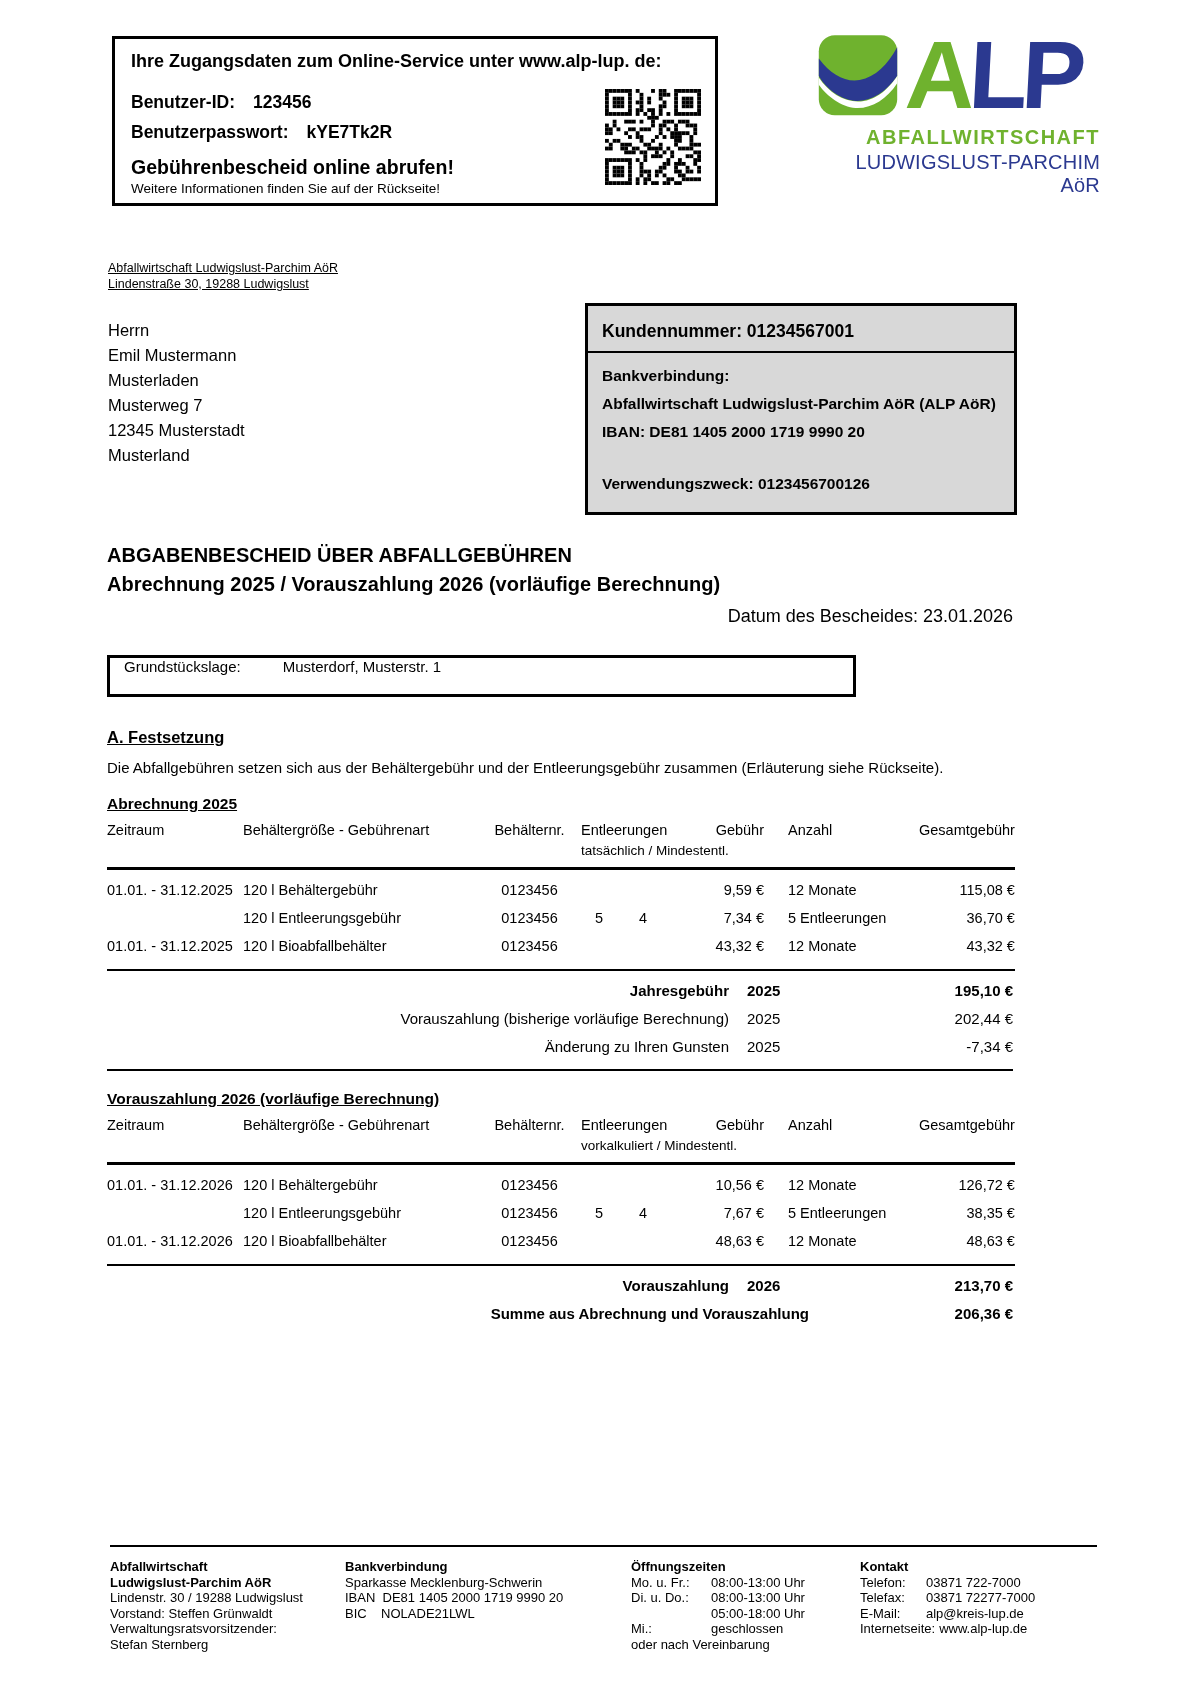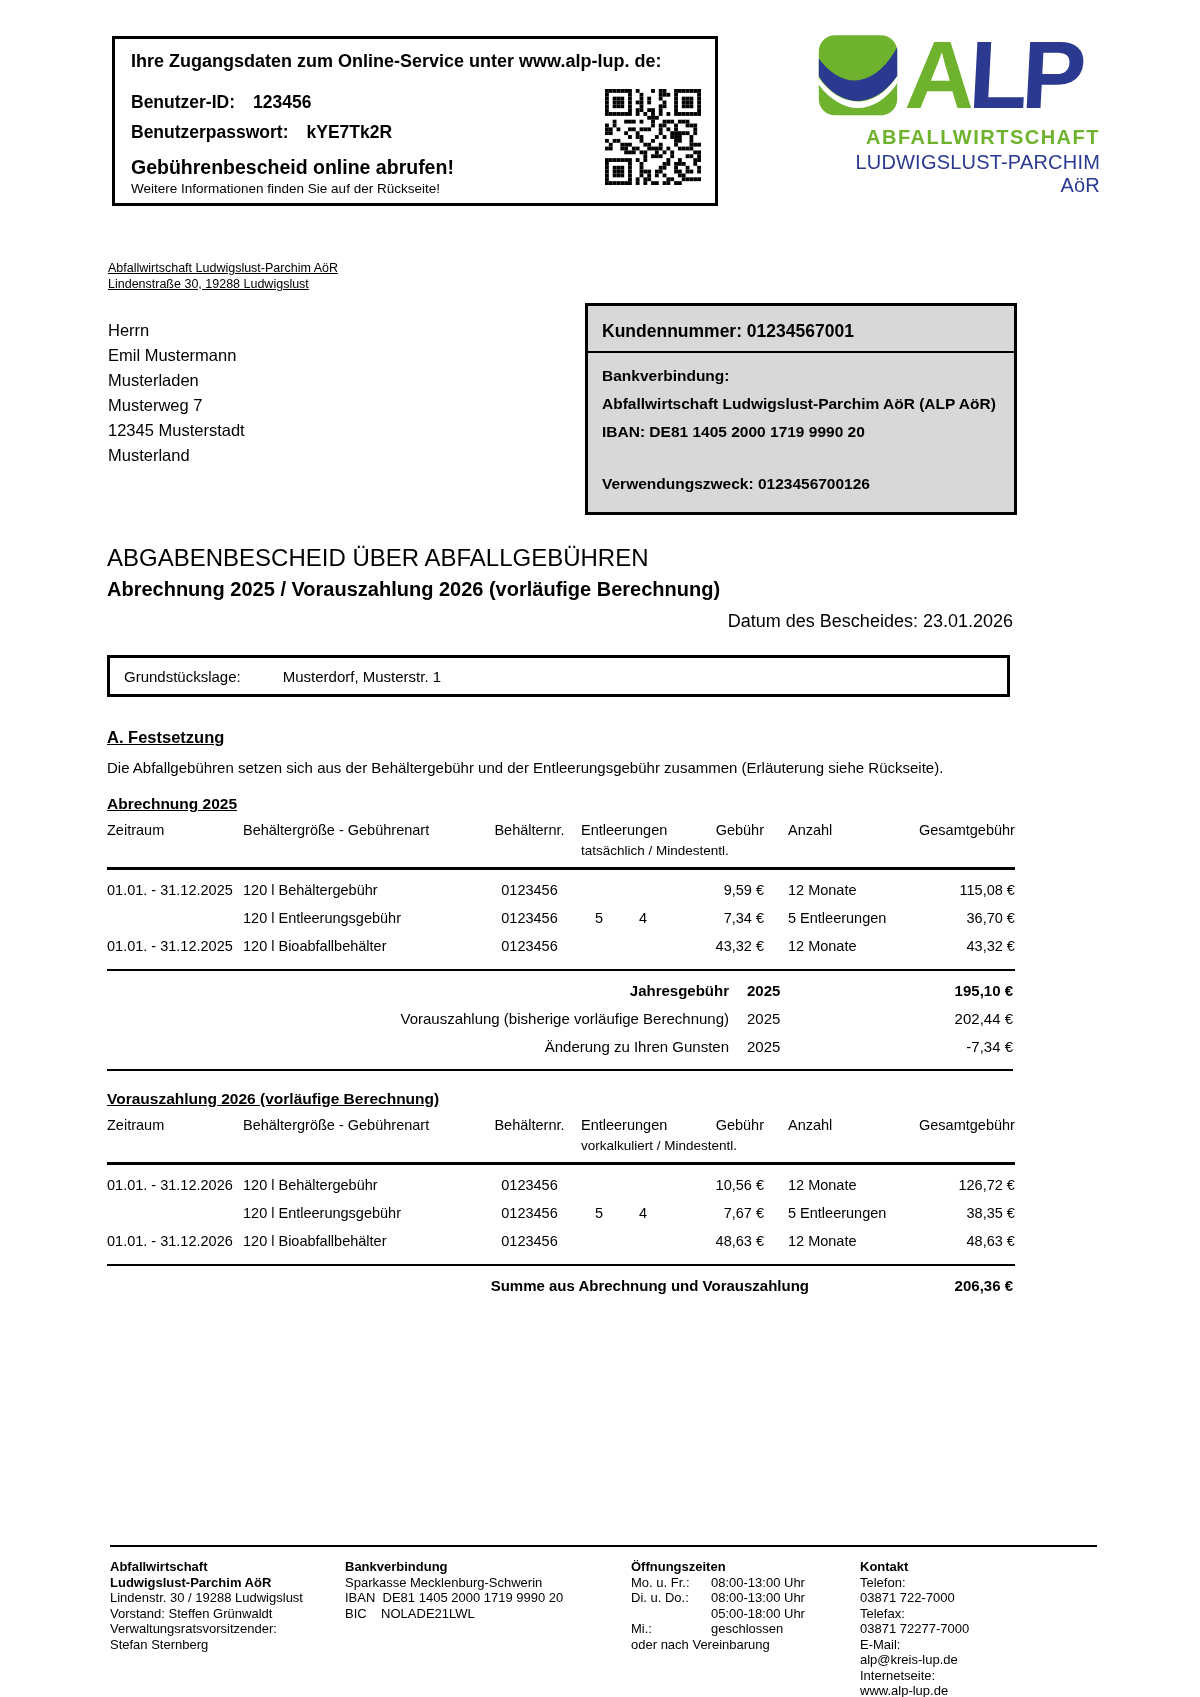--- a/index.html
+++ b/index.html
@@ -41,27 +41,27 @@
 
   
   .customer-box{position:absolute;left:585px;top:303px;width:432px;height:212px;
                 border:3px solid #000;background:var(--box-gray);box-sizing:border-box;}
   .cb-header{font-size:17.5px;font-weight:bold;padding:15px 14px 9px;border-bottom:2px solid #000;}
   .cb-body{padding:9px 14px 0;font-size:15.5px;font-weight:bold;line-height:28px;}
   .cb-purpose{margin-top:24px;}
 
   
   .title-block{position:absolute;left:107px;top:544px;width:906px;}
-  .doc-title{font-size:24px;font-weight:normal;}
+  .doc-title{font-size:20px;font-weight:bold;}
   .doc-subtitle{font-size:20px;font-weight:bold;margin-top:6px;}
   .doc-date{font-size:18px;text-align:right;margin-top:10px;}
 
   
-  .property-box{position:absolute;left:107px;top:655px;width:903px;height:42px;
-                border:3px solid #000;box-sizing:border-box;display:flex;align-items:center;
+  .property-box{position:absolute;left:107px;top:655px;width:749px;height:42px;
+                border:3px solid #000;box-sizing:border-box;display:flex;
                 font-size:15px;padding:0 14px;}
   .property-box .pv{margin-left:42px;}
 
   
   .section-a{position:absolute;left:107px;top:728px;width:906px;}
   .sa-heading{font-size:16.5px;font-weight:bold;text-decoration:underline;}
   .sa-intro{font-size:15px;margin-top:12px;}
 
   
   .fee-table{position:absolute;left:107px;width:906px;}
@@ -90,21 +90,21 @@
   .footer{position:absolute;left:110px;top:1545px;width:987px;border-top:2px solid #000;
           padding-top:12px;font-size:13px;line-height:15.5px;display:flex;}
   .f-col1{width:235px;flex:none;}
   .f-col2{width:286px;flex:none;}
   .f-col3{width:229px;flex:none;}
   .f-col4{flex:1;}
   .f-title{font-weight:bold;}
   .f-pre{white-space:pre;}
   .f-hours-row{display:flex;}
   .f-day{width:80px;flex:none;}
-  .f-contact-row{display:flex;flex-direction:column;}
+  .f-contact-row{display:flex;}
   .f-clabel{width:66px;flex:none;}
   .f-contact-row.inline .f-clabel{width:auto;margin-right:4px;}
 </style>
 </head>
 <body>
 
 <div class="page">
 
   <div class="access-box">
     <div class="ab-title">Ihre Zugangsdaten zum Online-Service unter www.alp-lup. de:</div>
@@ -558,20 +558,25 @@
       <div class="ft-cell a-c">0123456</div>
       <div class="ft-cell a-c"></div>
       <div class="ft-cell a-c"></div>
       <div class="ft-cell a-r">48,63 €</div>
       <div class="ft-cell a-l pl24">12 Monate</div>
       <div class="ft-cell a-r">48,63 €</div>
 
       <div class="ft-rule-thin"></div>
     </div>
 
+    <div class="tot-row bold">
+      <span class="tot-label">Vorauszahlung</span>
+      <span class="tot-year">2026</span>
+      <span class="tot-amount">213,70 €</span>
+    </div>
     <div class="tot-row bold no-year">
       <span class="tot-label">Summe aus Abrechnung und Vorauszahlung</span>
       <span class="tot-year"></span>
       <span class="tot-amount">206,36 €</span>
     </div>
   </div>
 
   <div class="footer">
     <div class="f-col1">
       <div class="f-title">Abfallwirtschaft</div>

